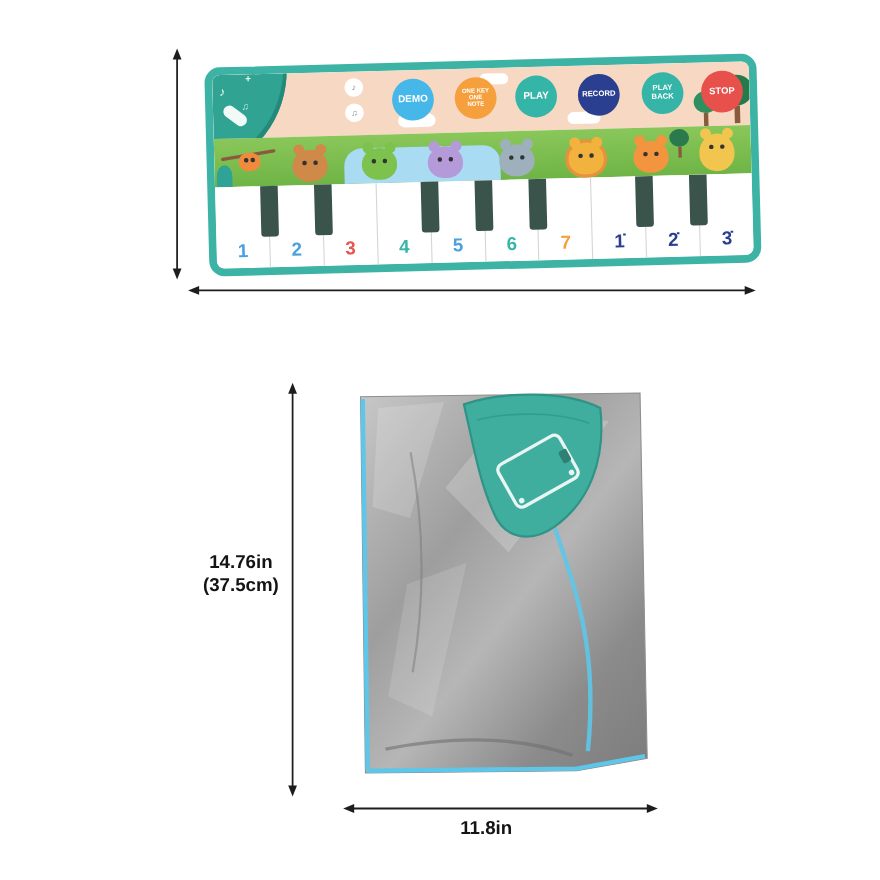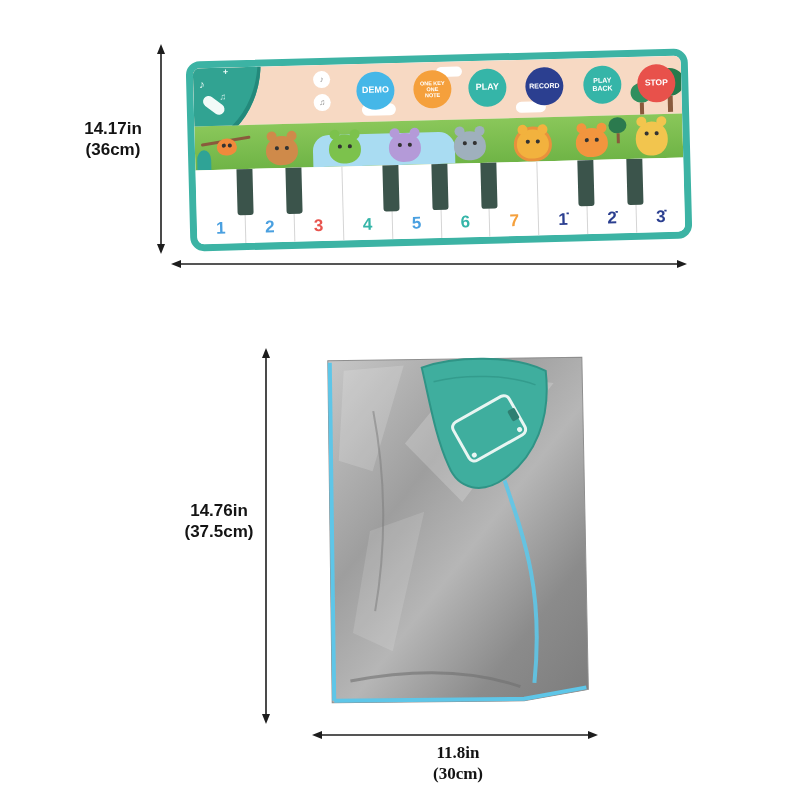--- a/index.html
+++ b/index.html
@@ -261,26 +261,21 @@
       <line x1="266" y1="356" x2="266" y2="716"></line>
       <polygon points="266,348 262,358 270,358" stroke="none"></polygon>
       <polygon points="266,724 262,714 270,714" stroke="none"></polygon>
 
       <line x1="321" y1="735" x2="589" y2="735"></line>
       <polygon points="312,735 322,731 322,739" stroke="none"></polygon>
       <polygon points="598,735 588,731 588,739" stroke="none"></polygon>
     </g>
   </svg>
 
-  <div class="dim" style="left:70px;top:118px;width:86px;">
-    <div>14.17in</div>
-    <div>(36cm)</div>
-  </div>
   <div class="dim" style="left:176px;top:500px;width:86px;">
     <div>14.76in</div>
     <div>(37.5cm)</div>
   </div>
-  <div class="dim" style="left:360px;top:742px;width:196px;font-family:Liberation Serif, serif;">
+  <div class="dim" style="left:344px;top:742px;width:196px;">
     <div>11.8in</div>
-    <div>(30cm)</div>
   </div>
 
 </div>
 
 </body></html>

